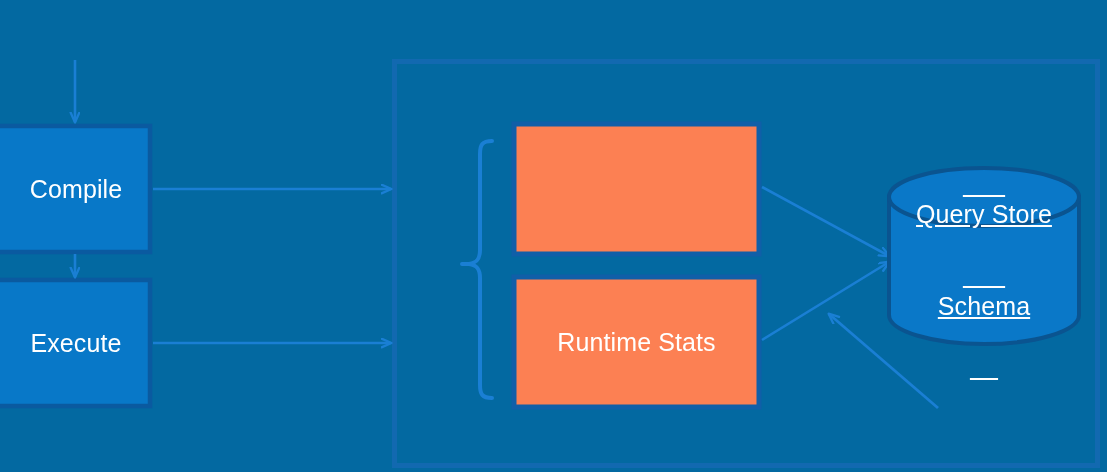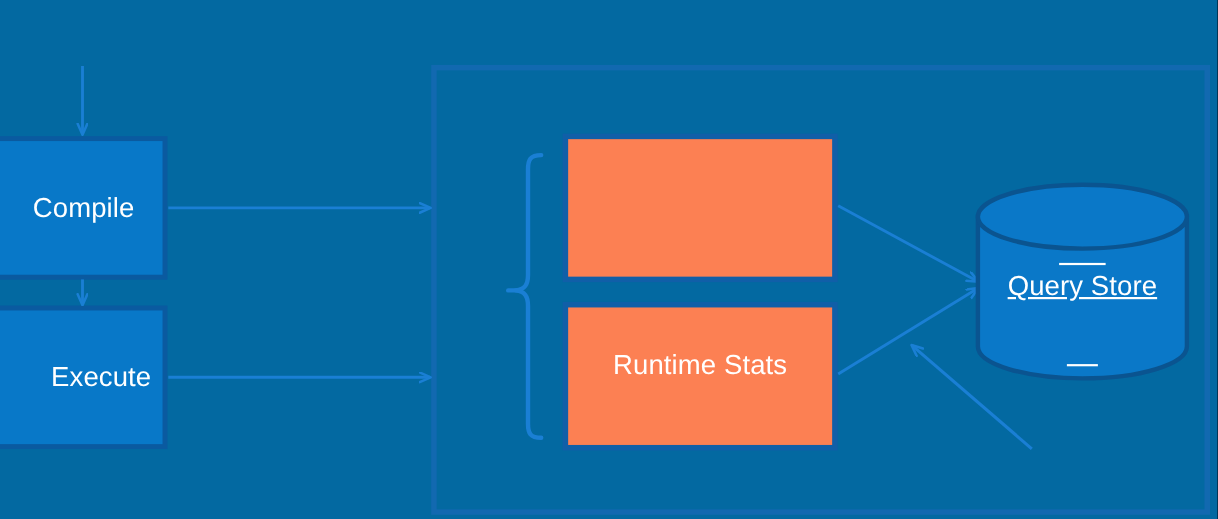--- a/index.html
+++ b/index.html
@@ -32,23 +32,23 @@
     line-height: 1.22;
     text-align: center;
     letter-spacing: 0.1px;
     white-space: pre;
     pointer-events: none;
     display: flex;
     align-items: center;
     justify-content: center;
   }
   .lbl-compile  { left: 0px;   top: 124px; width: 152px; height: 131px; }
-  .lbl-execute  { left: 16px;   top: 278px; width: 152px; height: 130px; border-radius: 15px; }
+  .lbl-execute  { left: 0px;   top: 278px; width: 152px; height: 130px; border-radius: 15px; }
   .lbl-plan     { left: 512px; top: 122px; width: 249px; height: 134px; }
-  .lbl-runtime  { left: 512px; top: 265px; width: 249px; height: 134px; }
+  .lbl-runtime  { left: 512px; top: 275px; width: 249px; height: 134px; }
   .lbl-cylinder { left: 890px; top: 185px; width: 188px; height: 150px; text-decoration: underline; }
 </style>
 </head>
 <body>
 
 <div id="stage">
 
   <svg class="svg-layer" viewBox="0 0 1107 472">
 
     <defs>
@@ -99,16 +99,17 @@
     <line x1="938" y1="408" x2="829" y2="314" stroke="#1A7FD4" stroke-width="2.8" marker-end="url(#ah)"></line>
 
   </svg>
 
   <div class="node-label lbl-compile">Compile</div>
   <div class="node-label lbl-execute">Execute</div>
   <div class="node-label lbl-runtime">Runtime Stats</div>
   <div class="node-label lbl-cylinder">
     <div>
       <div>Query Store</div>
+      <div>Schema</div>
     </div>
   </div>
 
 </div>
 
 </body></html>

